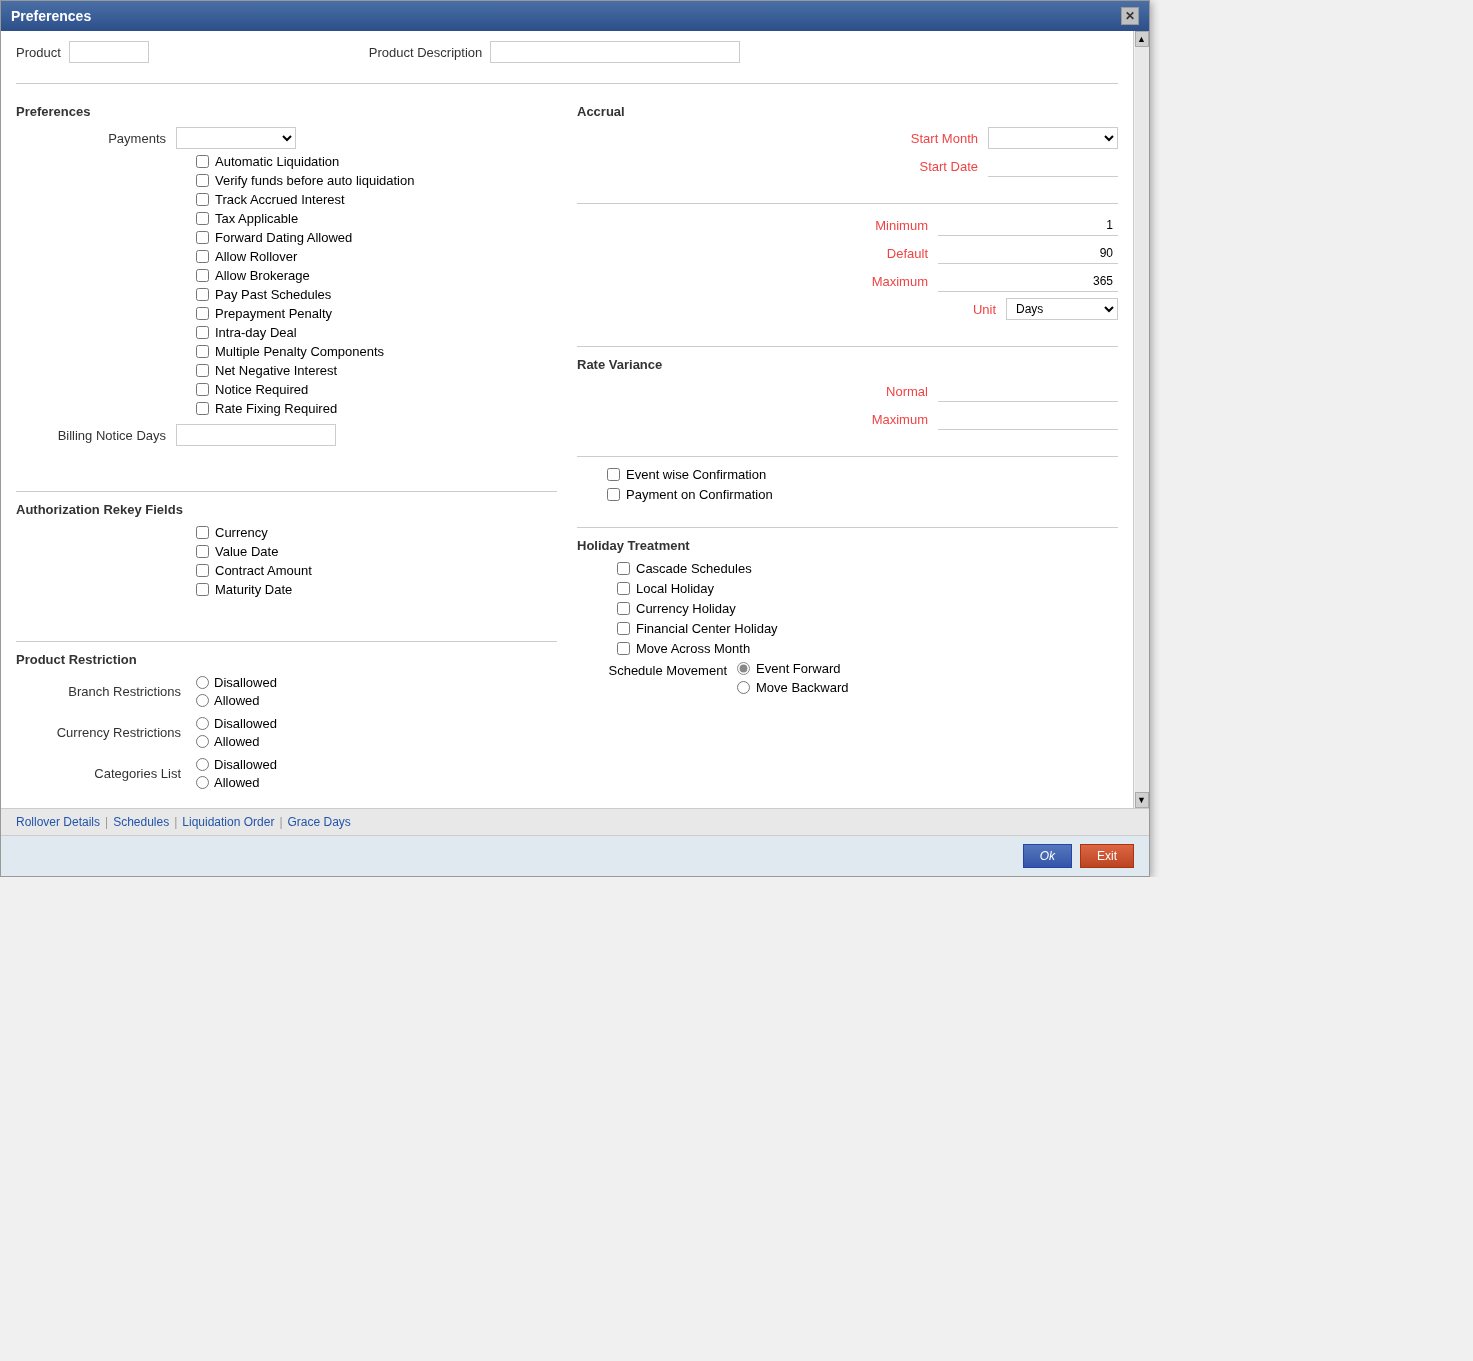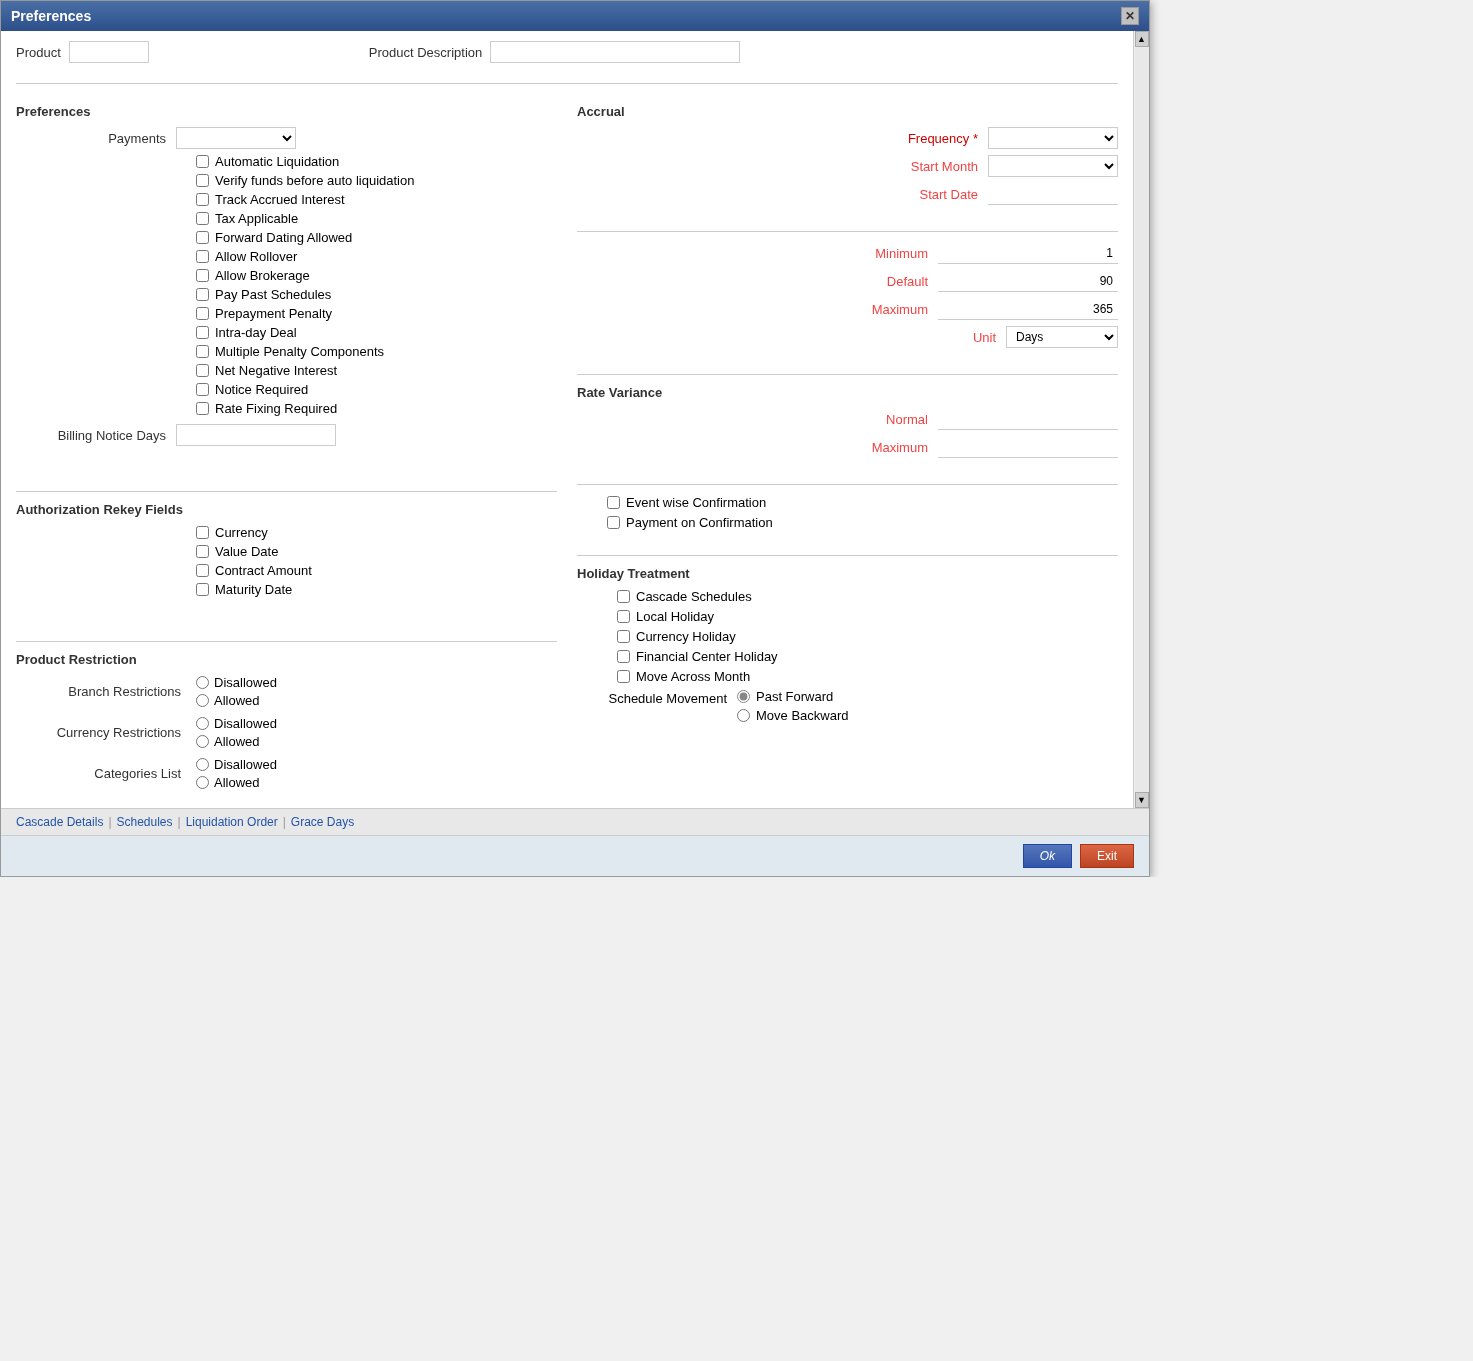--- a/index.html
+++ b/index.html
@@ -473,31 +473,20 @@
               </div>
             </div>
           </div>
 
         </div>
 
         <div class="right-col">
 
           <div class="section-header">Accrual</div>
 
-          <div class="accrual-form-row">
-            <span class="accrual-label-required">
-              <span style="color:#cc0000;">Frequency</span>
-              <span style="color:#cc0000;"> *</span>
-            </span>
-            <div class="inline-select">
-              <select style="width:130px;">
-                <option value=""></option>
-              </select>
-            </div>
-          </div>
 
           <div class="accrual-form-row">
             <span class="accrual-label">Start Month</span>
             <div class="inline-select">
               <select style="width:130px;">
                 <option value=""></option>
               </select>
             </div>
           </div>
 
@@ -591,21 +580,21 @@
                 <label for="holiday_move_across_month">Move Across Month</label>
               </div>
             </div>
 
           <div style="margin-top:4px; margin-left:10px;">
             <div style="display:flex; align-items:flex-start;">
               <span style="min-width:150px; text-align:right; padding-right:10px; padding-top:2px;">Schedule Movement</span>
               <div style="display:flex; flex-direction:column; gap:4px;">
                 <div style="display:flex; align-items:center;">
                   <input type="radio" name="schedule_movement" id="move_forward" checked="" style="margin-right: 6px; accent-color: rgb(136, 136, 136);">
-                  <label for="move_forward">Past Forward</label>
+                  <label for="move_forward">Event Forward</label>
                 </div>
                 <div style="display:flex; align-items:center;">
                   <input type="radio" name="schedule_movement" id="move_backward" style="margin-right: 6px;">
                   <label for="move_backward">Move Backward</label>
                 </div>
               </div>
             </div>
           </div>
 
         </div>
@@ -616,21 +605,21 @@
 
     <div class="scrollbar">
       <div class="scrollbar-arrow">▲</div>
       <div class="scrollbar-track"></div>
       <div class="scrollbar-arrow">▼</div>
     </div>
 
   </div>
 
   <div class="bottom-nav">
-    <a>Cascade Details</a>
+    <a>Rollover Details</a>
     <span class="nav-sep">|</span>
     <a>Schedules</a>
     <span class="nav-sep">|</span>
     <a>Liquidation Order</a>
     <span class="nav-sep">|</span>
     <a>Grace Days</a>
   </div>
 
   <div class="action-bar">
     <button class="btn btn-ok">Ok</button>

